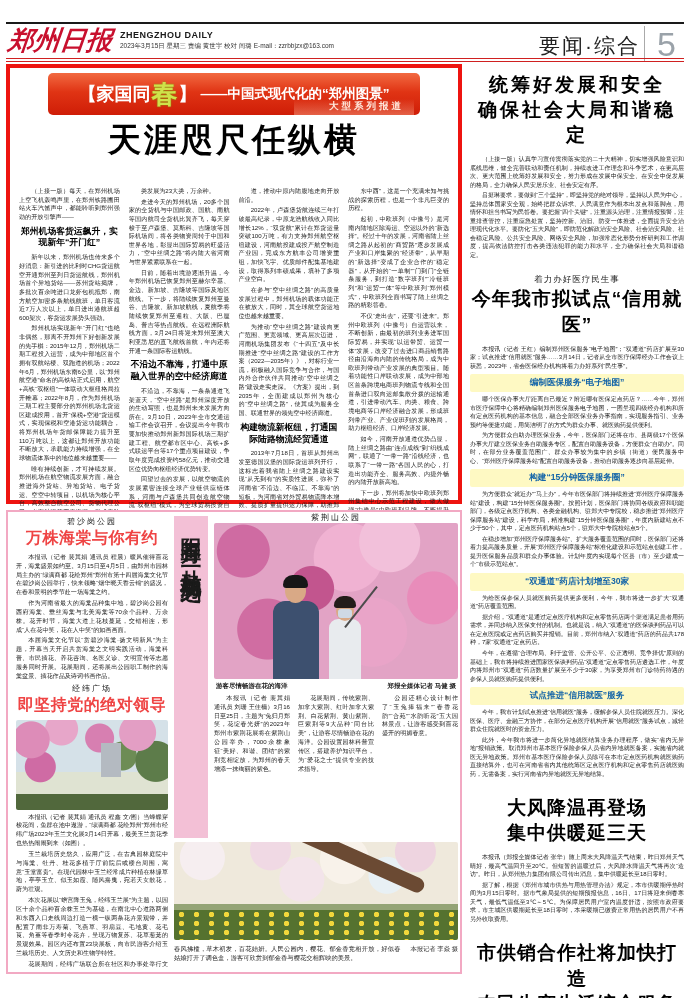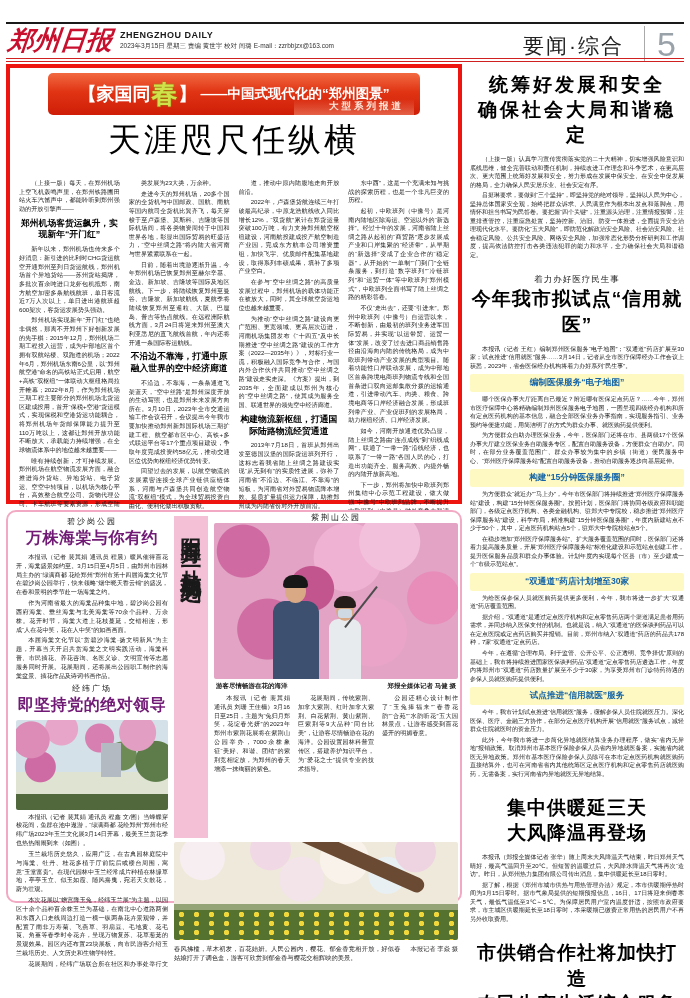--- a/index.html
+++ b/index.html
@@ -7,46 +7,46 @@
         font-family:"Liberation Sans","DejaVu Sans",sans-serif;color:#111;overflow:hidden;}
   .topline{position:absolute;left:6px;right:6px;top:22px;border-top:2px solid #1a1a1a;}
   
   .masthead{position:absolute;left:8px;right:8px;top:26px;height:32px;display:flex;align-items:flex-start;}
   .mh-logo{color:#c8102e;font-size:26px;font-weight:bold;font-style:italic;line-height:30px;
            font-family:"Liberation Serif","DejaVu Serif",serif;transform:skewX(-6deg);white-space:nowrap;}
   .mh-mid{margin-left:8px;margin-top:4px;}
   .mh-eng{font-size:9px;font-weight:bold;letter-spacing:.5px;color:#1a1a1a;}
   .mh-date{font-size:6.5px;color:#333;margin-top:2px;white-space:nowrap;}
   .mh-right{margin-left:auto;display:flex;align-items:center;}
-  .mh-section{font-size:21px;color:#222;letter-spacing:2px;margin-right:20px;margin-top:4px;}
+  .mh-section{font-size:21px;color:#222;letter-spacing:2px;margin-right:4px;margin-top:4px;}
   .mh-page{font-size:34px;color:#9aa2a9;border-left:1px solid #aaa;padding:0 6px 0 12px;line-height:36px;}
   .redrule{position:absolute;left:6px;right:6px;top:58px;height:2px;border-top:1px solid #d02020;border-bottom:1px solid #d02020;}
   
   .feature-box{position:absolute;left:6px;top:64px;width:456px;height:440px;border:4px solid #ee1410;
                background:#fff;box-sizing:border-box;padding:3px 9px;}
   .fb-banner{width:372px;height:42px;margin:2px auto 3px;background:linear-gradient(180deg,#f26a41 0%,#e03414 45%,#cf1d07 100%);
              border-radius:5px;color:#fff;display:flex;align-items:center;justify-content:center;position:relative;overflow:hidden;}
   .fb-banner .sky{position:absolute;right:6px;bottom:0;width:120px;height:16px;
         background:linear-gradient(0deg,rgba(255,180,150,.45),rgba(255,180,150,0));}
   .fb-b1{font-size:18px;font-weight:900;}
   .fb-spring{font-size:26px;font-weight:900;color:#cfe24a;margin:0 1px;
              font-family:"Liberation Serif","DejaVu Serif",serif;text-shadow:0 0 2px #7ea312;}
   .fb-b3{font-size:13.5px;font-weight:900;margin-left:4px;}
   .fb-tag{position:absolute;right:16px;bottom:2px;font-size:9.5px;letter-spacing:3px;color:#ffe9dd;font-weight:bold;margin-top:28px;}
-  .fb-headline{font-size:33px;font-weight:400;text-align:center;letter-spacing:3px;margin:3px 0 16px;color:#000;}
+  .fb-headline{font-size:33px;font-weight:700;text-align:center;letter-spacing:3px;margin:3px 0 24px;color:#000;}
   .fb-cols{display:flex;gap:9px;height:334px;overflow:hidden;}
   .fb-col{flex:1;font-size:6.1px;line-height:1.42;text-align:justify;color:#1a1a1a;overflow:hidden;}
   .fb-col p{margin:0 0 2px;text-indent:2em;}
   .fb-sub{font-size:8.8px;font-weight:bold;text-align:center;line-height:1.35;margin:4px 2px;color:#000;}
   
-  .flower-box{position:absolute;left:6px;top:510px;width:456px;height:393px;border:2px solid #f2a9c3;
-              border-radius:10px;box-sizing:border-box;background:#fff;}
+  .flower-box{position:absolute;left:6px;top:510px;width:456px;height:464px;border:2px solid #f2a9c3;
+              border-radius:0;box-sizing:border-box;background:#fff;}
   .fl-left{position:absolute;left:8px;top:4px;width:152px;height:452px;overflow:hidden;}
   .kicker{font-size:8px;text-align:center;letter-spacing:2px;color:#222;}
-  .title-h{font-size:16px;font-weight:900;text-align:center;letter-spacing:.5px;margin:1px 0 4px;color:#701a75;}
+  .title-h{font-size:16px;font-weight:900;text-align:center;letter-spacing:.5px;margin:1px 0 4px;color:#ef4444;}
   .smallbody p{font-size:6.1px;line-height:1.45;text-align:justify;text-indent:2em;margin:0 0 2px;color:#1a1a1a;}
   .fl-banner{position:absolute;left:166px;top:4px;width:34px;height:322px;background:#f3c0d6;
              writing-mode:vertical-rl;text-orientation:upright;font-size:21px;font-weight:900;color:#1a1a1a;
              display:flex;align-items:center;padding-top:6px;box-sizing:border-box;letter-spacing:2px;}
   .fl-right{position:absolute;left:206px;top:0;width:244px;height:452px;}
   .title-z{font-size:18.5px;font-weight:900;text-align:center;margin:1px 0 4px;color:#000;}
   
   .z-photo{position:relative;width:100%;height:156px;border-radius:2px;overflow:hidden;background-color:#e2a3c5;
     background-image:
       radial-gradient(circle at 12% 18%,#cf6ba2 0 26px,transparent 27px),
@@ -253,22 +253,22 @@
     <p>在稳步增加“郑州医疗保障服务站”、扩大服务覆盖范围的同时，医保部门还将着力提高服务质量，开展“郑州医疗保障服务站”标准化建设和示范站点创建工作，提升医保服务品质和群众办事体验。计划年度内实现每个区县（市）至少建成一个“市级示范站点”。</p>
     <div class="rc-sub">“双通道”药店计划增至30家</div>
     <p>为给医保参保人员就医购药提供更多便利，今年，我市将进一步扩大“双通道”药店覆盖范围。</p>
     <p>据介绍，“双通道”是通过定点医疗机构和定点零售药店两个渠道满足患者用药需求，并同步纳入医保支付的机制。也就是说，纳入“双通道”的医保谈判药品可以在定点医院或定点药店购买并报销。目前，郑州市纳入“双通道”药店的药品共178种，7家“双通道”定点药店。</p>
     <p>今年，在遵循“合理布局、利于监管、公开公平、公正透明、竞争择优”原则的基础上，我市将持续推进国家医保谈判药品“双通道”定点零售药店遴选工作，年度内将郑州市“双通道”药店数量扩展至不少于30家，为享受郑州市门诊特药待遇的参保人员就医购药提供便利。</p>
     <div class="rc-sub">试点推进“信用就医”服务</div>
     <p>今年，我市计划试点推进“信用就医”服务，缓解参保人员住院就医压力。深化医保、医疗、金融三方协作，在部分定点医疗机构开展“信用就医”服务试点，减轻群众住院就医时的资金压力。</p>
     <p>此外，今年我市将进一步简化异地就医结算业务办理程序，做实“省内无异地”报销政策。取消郑州市基本医疗保险参保人员省内异地就医备案，实施省内就医无异地政策。郑州市基本医疗保险参保人员除可在本市定点医药机构就医购药直接结算外，也可在河南省省内其他统筹区定点医疗机构和定点零售药店就医购药，无需备案，实行河南省内异地就医无异地结算。</p>
 
     <div class="gap15"></div>
+    <div class="rc-title">大风降温再登场</div>
     <div class="rc-title">集中供暖延三天</div>
-    <div class="rc-title">大风降温再登场</div>
     <div class="gap8"></div>
     <p>本报讯（郑报全媒体记者 张华）随上周末大风降温天气结束，昨日郑州天气晴好，最高气温回升至20℃。但短暂的温暖过后，大风降水降温天气将再次“造访”。昨日，从郑州热力集团有限公司传出消息，集中供暖延长至18日零时。</p>
     <p>据了解，根据《郑州市城市供热与用热管理办法》规定，本市供暖期停热时间为3月15日零时。据市气象局提供的短期预报信息，16日、17日将迎来倒春寒天气，最低气温低至3℃～5℃。为保障居民用户室内温度舒适，按照市政府要求，市主城区供暖期延长至18日零时，本采暖期已缴费正常用热的居民用户不再另外收取费用。</p>
 
     <div class="gap15"></div>
     <div class="rc-title">市供销合作社将加快打造</div>
     <div class="rc-title">农民生产生活综合服务平台</div>
 
   </div>
 </div>

